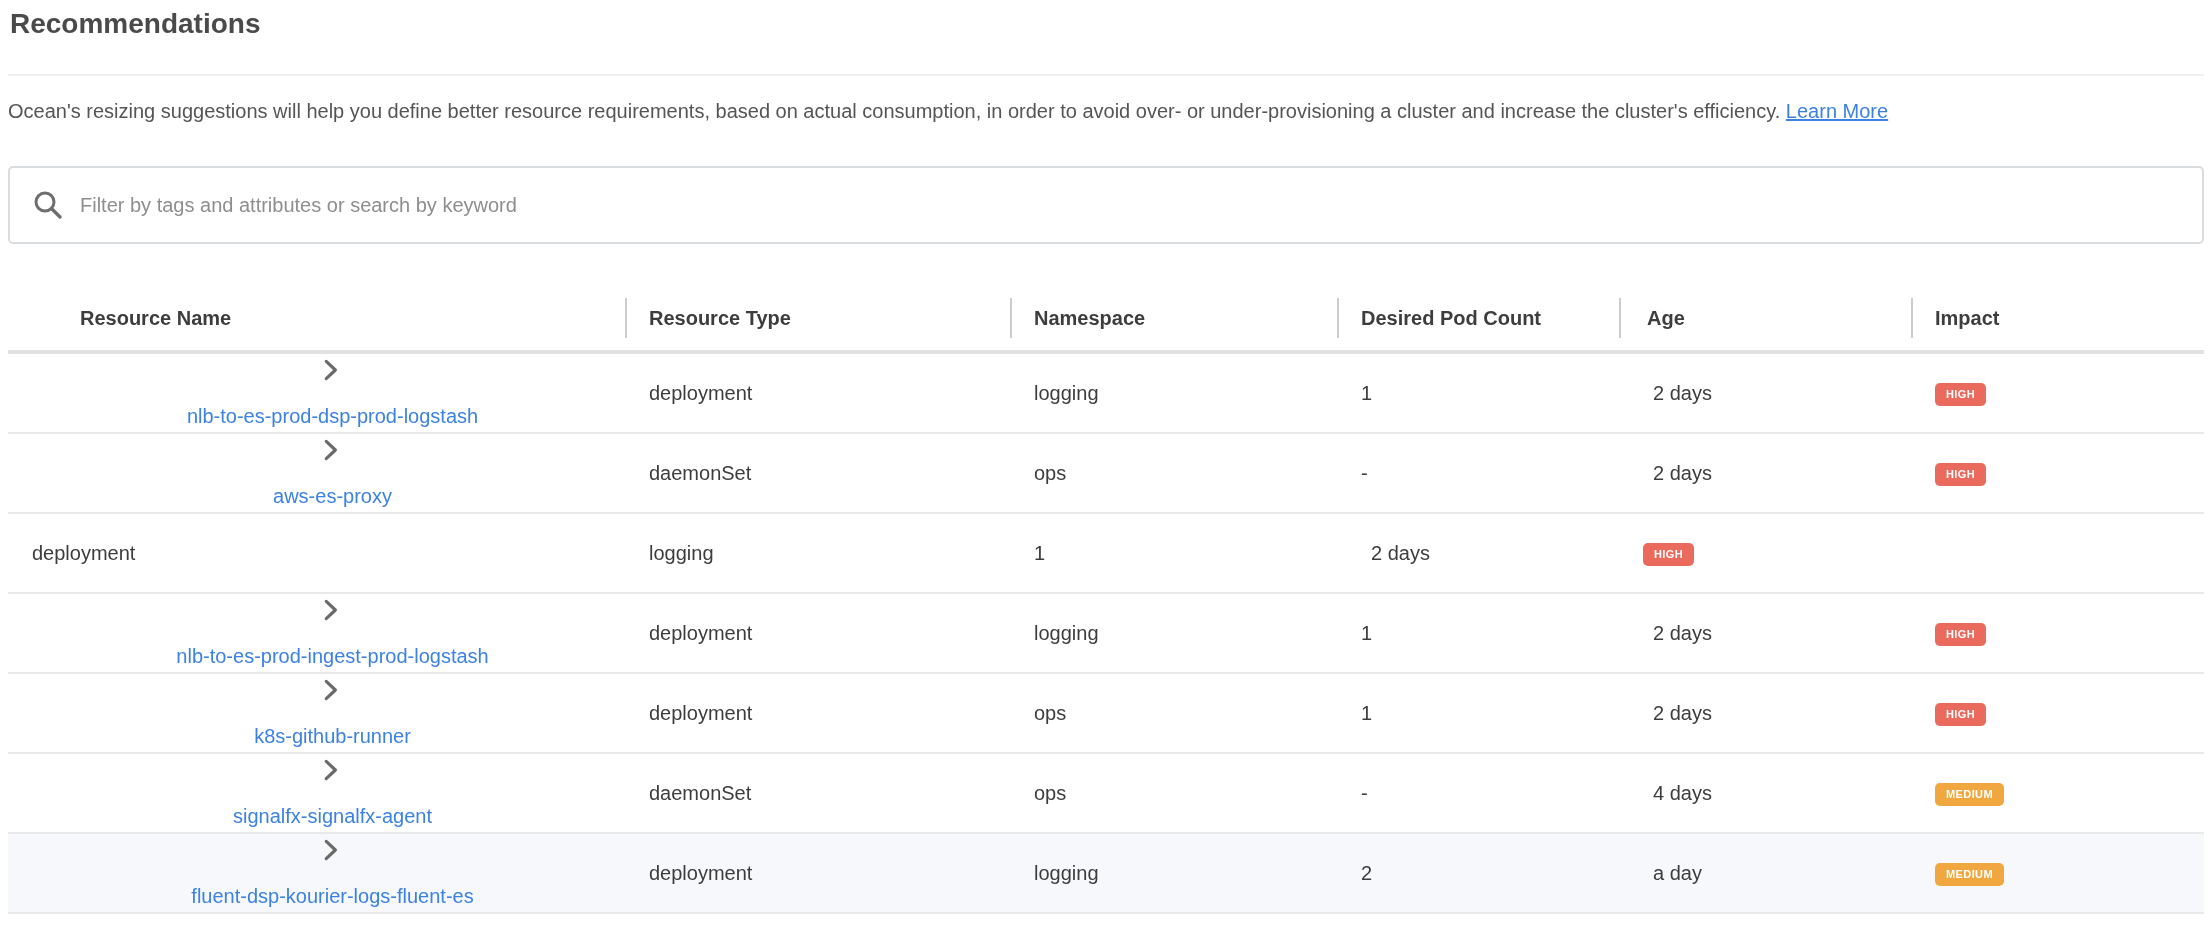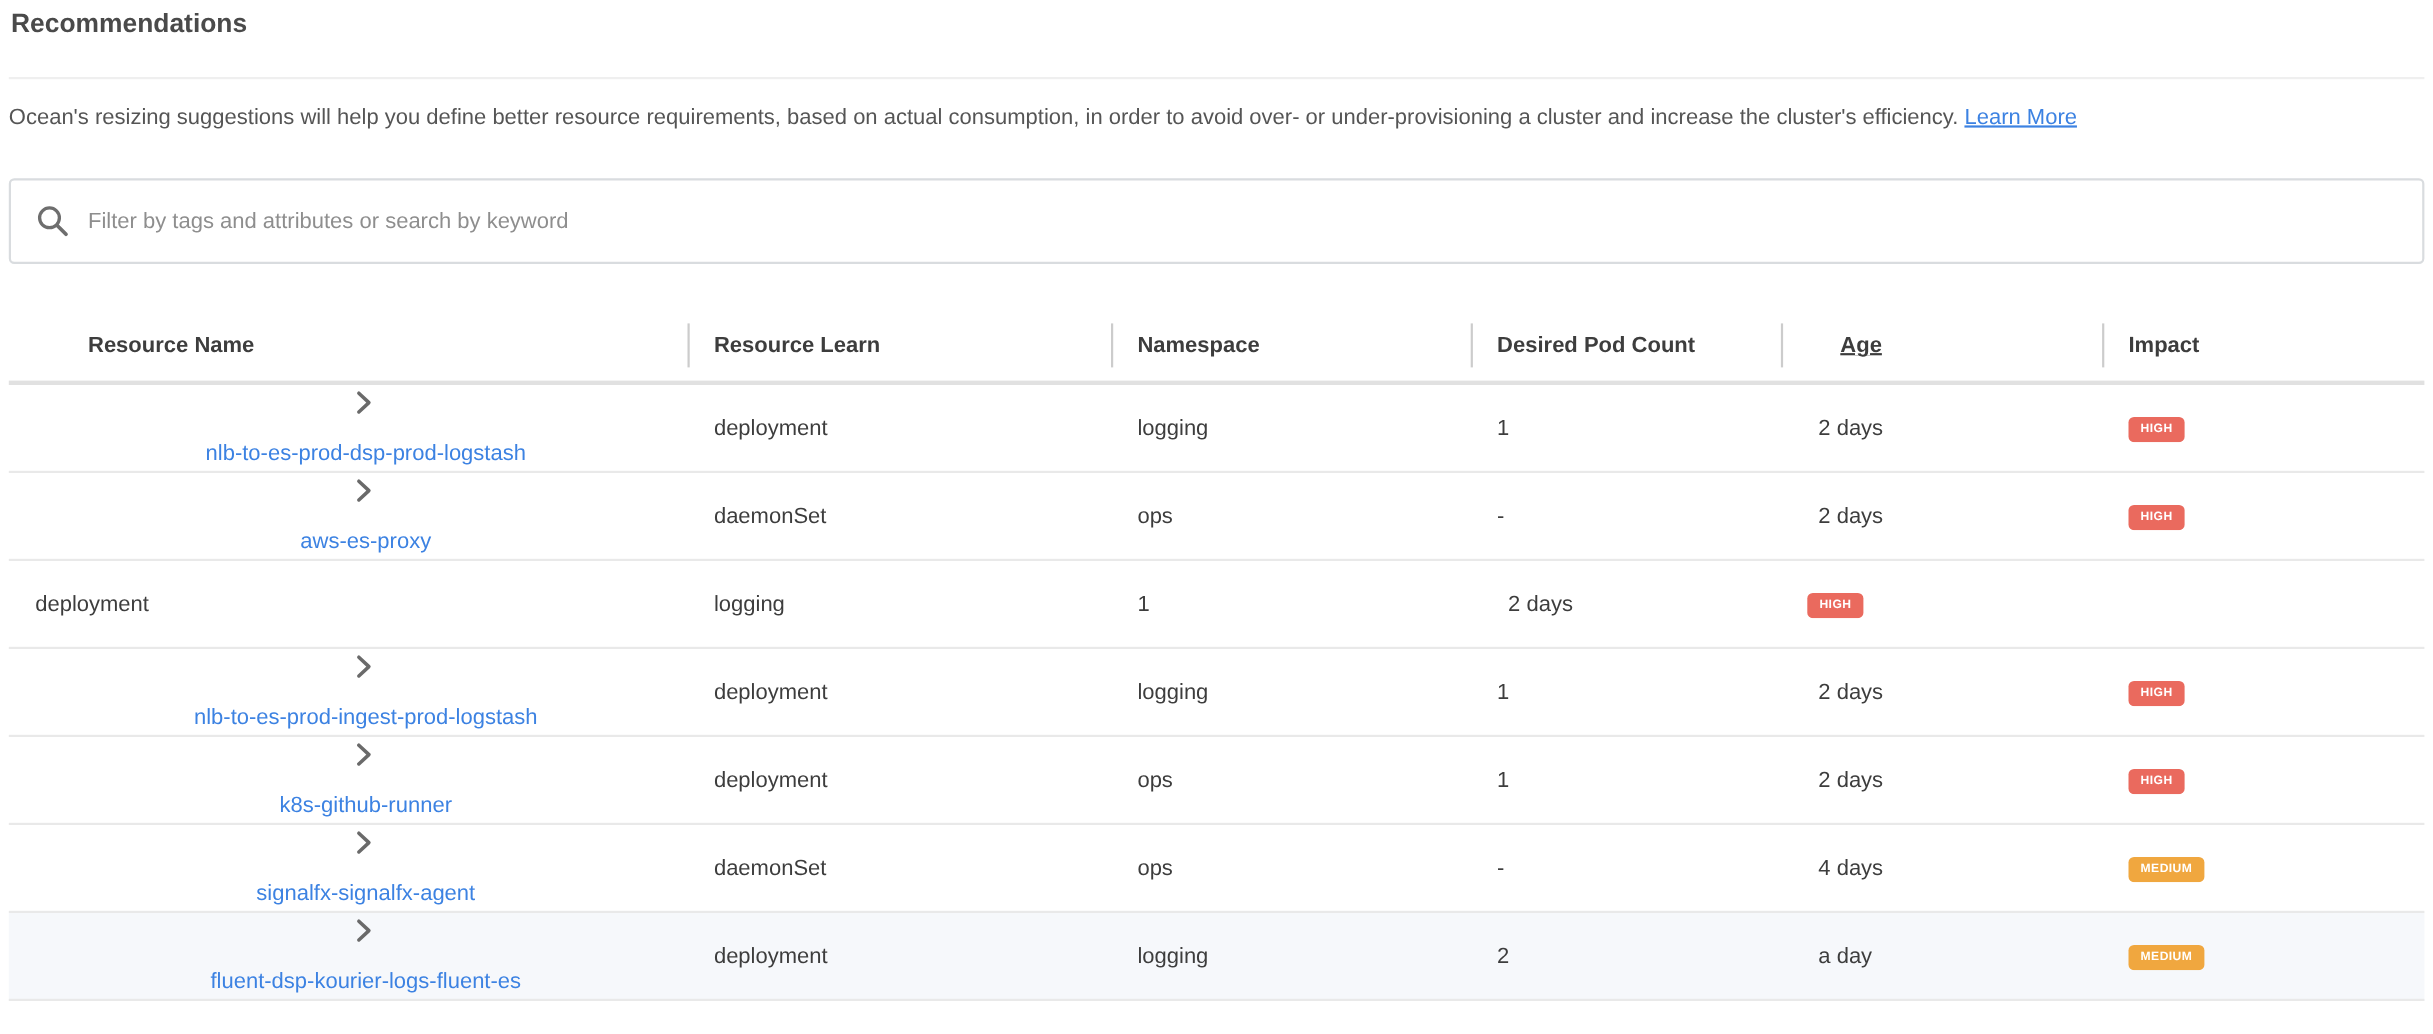--- a/index.html
+++ b/index.html
@@ -6,21 +6,21 @@
   html, body {
     width: 2212px; height: 940px;
     background: #ffffff;
     overflow: hidden;
     font-family: "Liberation Sans", "DejaVu Sans", sans-serif;
     color: #3d3d3d;
   }
   .page { padding: 6px 8px 0 8px; height: 940px; overflow: hidden; }
 
   .page-title {
-    font-size: 24px; font-weight: 600; color: #4a4a4a;
+    font-size: 28px; font-weight: 600; color: #4a4a4a;
     padding-left: 2px; padding-top: 2px;
   }
   .title-divider {
     border: none; border-top: 2px solid #efefef;
     margin-top: 34px;
   }
 
   .description {
     margin-top: 16px;
     font-size: 20px; line-height: 38px; color: #555555;
@@ -53,21 +53,21 @@
     grid-template-columns: 617px 385px 327px 282px 292px 1fr;
     align-items: center;
   }
   .thead {
     height: 68px;
     border-bottom: 4px solid #e1e1e1;
     font-weight: 600; font-size: 20px; color: #3d3d3d;
   }
   .th { position: relative; padding-left: 24px; white-space: nowrap; }
   .th:first-child { padding-left: 72px; }
-  .th.age-col { padding-left: 54px; text-decoration: underline; }
+  .th.age-col { padding-left: 28px; }
   .th:not(:first-child)::before {
     content: "";
     position: absolute; left: 0; top: 50%;
     transform: translateY(-50%);
     height: 40px; border-left: 2px solid #cccccc;
   }
 
   .row {
     height: 80px;
     border-bottom: 2px solid #e9e9e9;
@@ -116,21 +116,21 @@
         <line x1="20" y1="20" x2="28" y2="28" stroke="#6e6e6e" stroke-width="3.4" stroke-linecap="round"></line>
       </svg>
     </span>
     <input class="search-input" type="text" placeholder="Filter by tags and attributes or search by keyword" style="">
   </div>
 
   <div class="table">
 
     <div class="grid thead">
       <div class="th">Resource Name</div>
-      <div class="th">Resource Learn</div>
+      <div class="th">Resource Type</div>
       <div class="th">Namespace</div>
       <div class="th">Desired Pod Count</div>
       <div class="th age-col">Age</div>
       <div class="th">Impact</div>
     </div>
 
     <div>
 
         <div class="grid row">
           <div class="cell name-cell">

